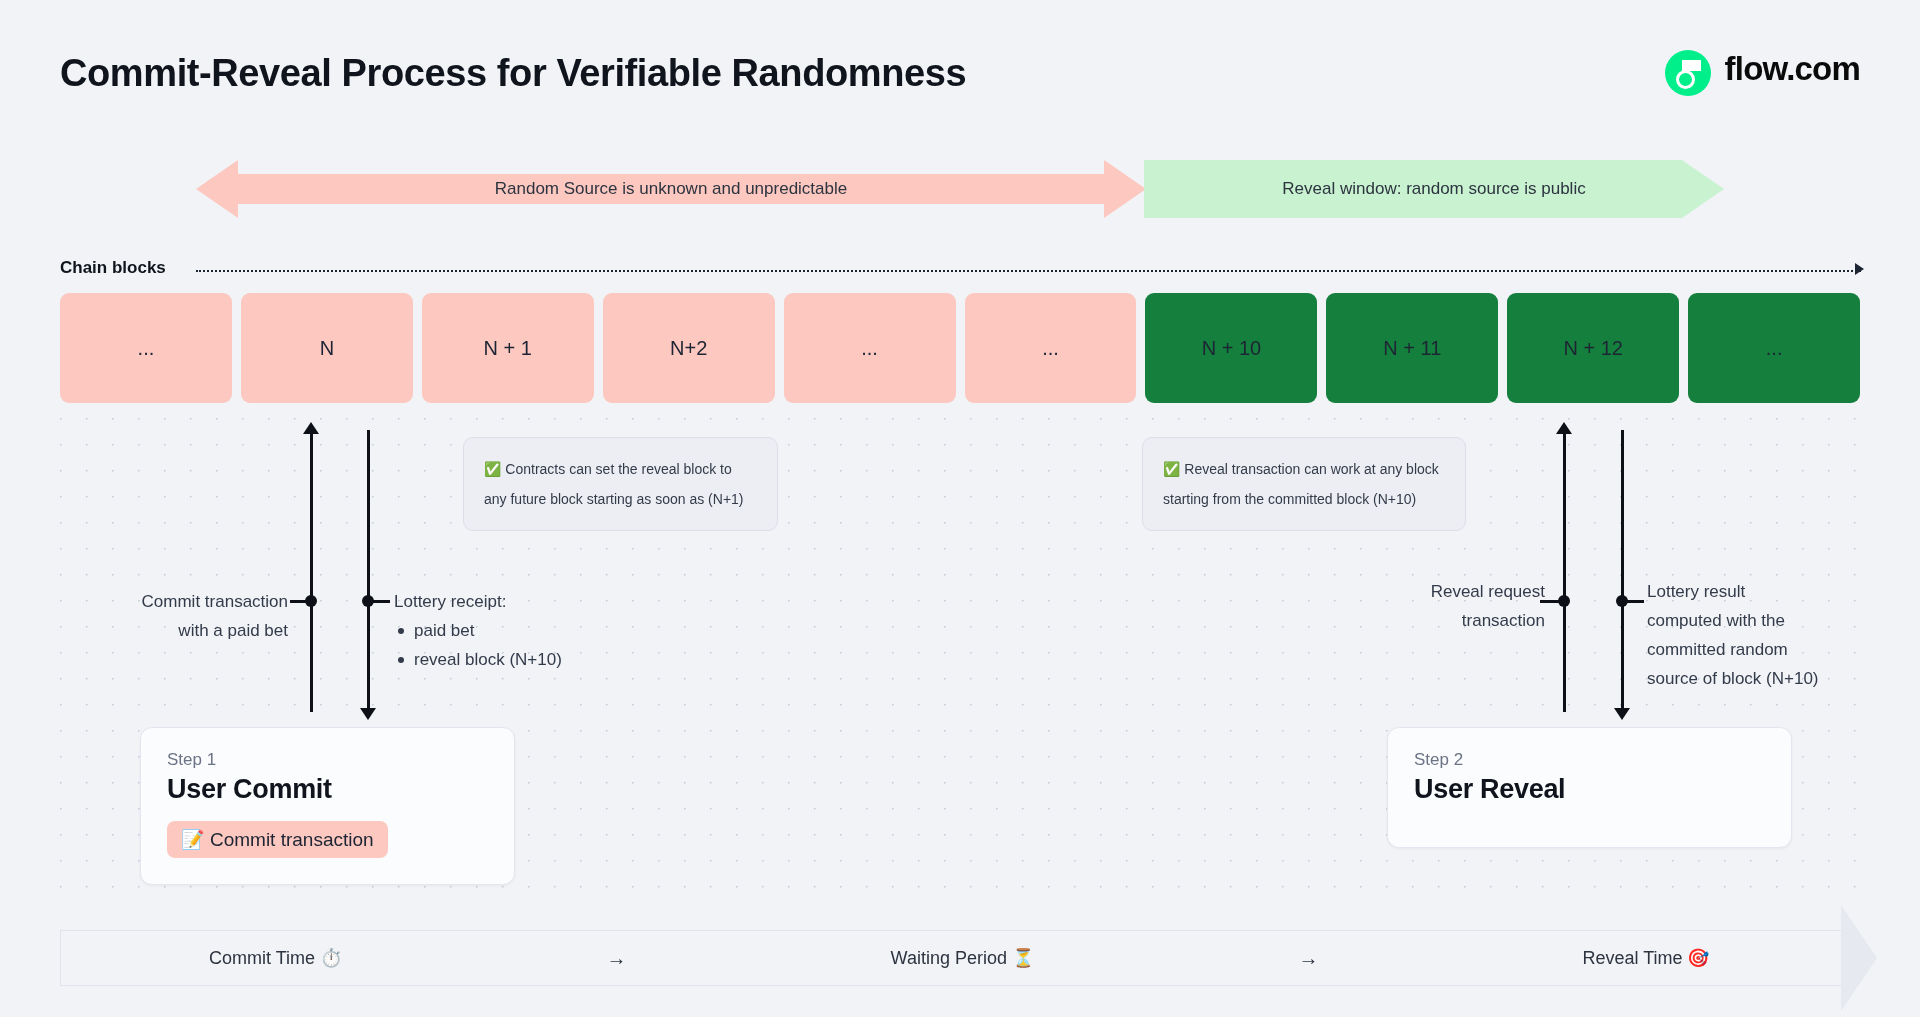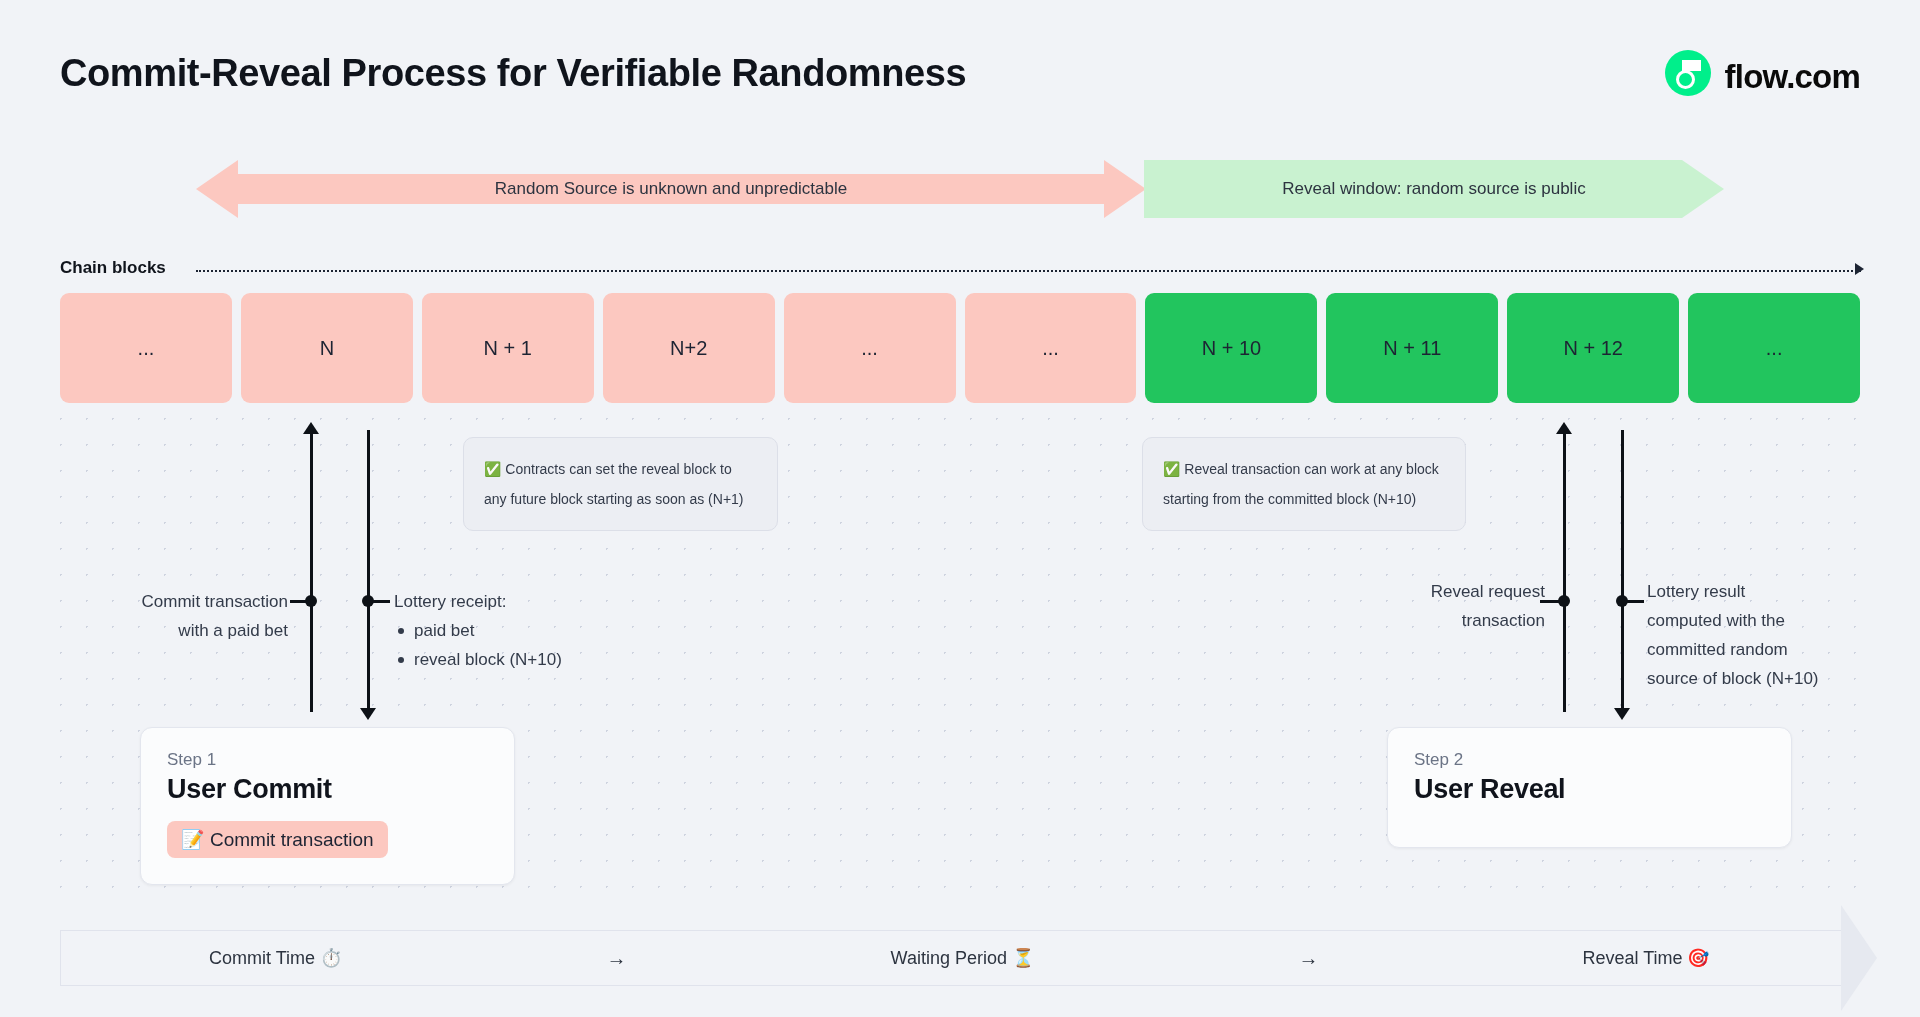--- a/index.html
+++ b/index.html
@@ -34,21 +34,21 @@
     letter-spacing: -0.4px;
     color: #10141c;
     white-space: nowrap;
   }
 
   .brand {
     position: absolute;
     right: 60px;
     top: 50px;
     display: flex;
-    align-items: flex-end;
+    align-items: flex-start;
     gap: 14px;
   }
   .brand-mark {
     width: 46px;
     height: 46px;
     border-radius: 50%;
     background: #00ef8b;
     position: relative;
     flex: 0 0 auto;
   }
@@ -151,21 +151,21 @@
   .block {
     flex: 1 1 0;
     border-radius: 9px;
     display: flex;
     align-items: center;
     justify-content: center;
     font-size: 20px;
     color: #1d2433;
   }
   .block.pink  { background: #fcc8c0; }
-  .block.green { background: #22c55e; }
+  .block.green { background: #15803d; }
 
   
   .grid-area {
     position: absolute;
     left: 60px;
     top: 418px;
     width: 1800px;
     height: 472px;
     background-image:
       linear-gradient(to right, #c9cedb 1px, transparent 1px),

